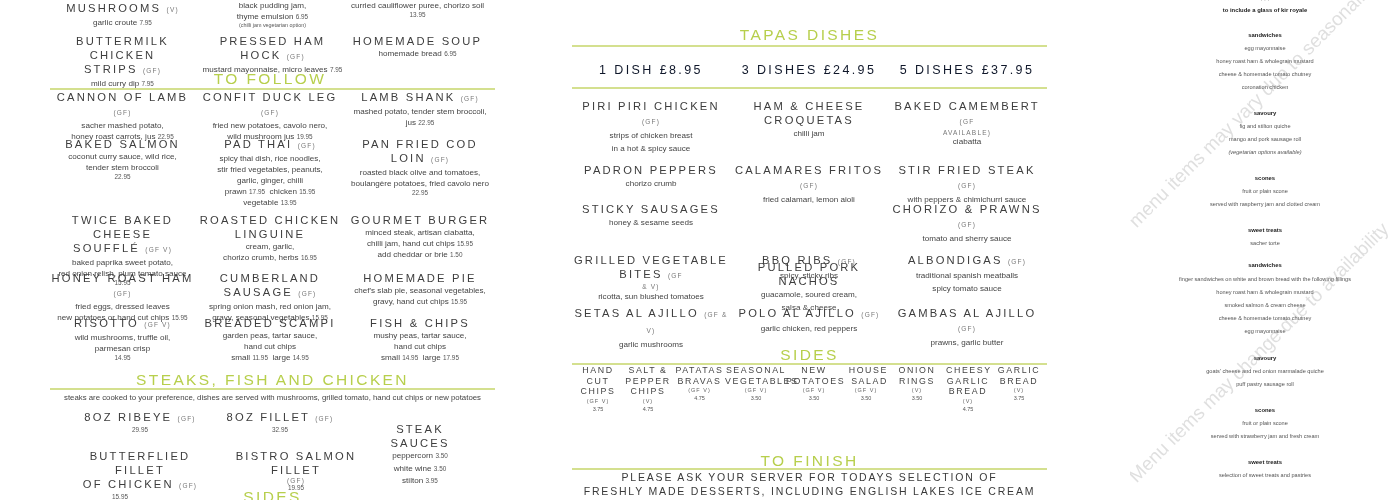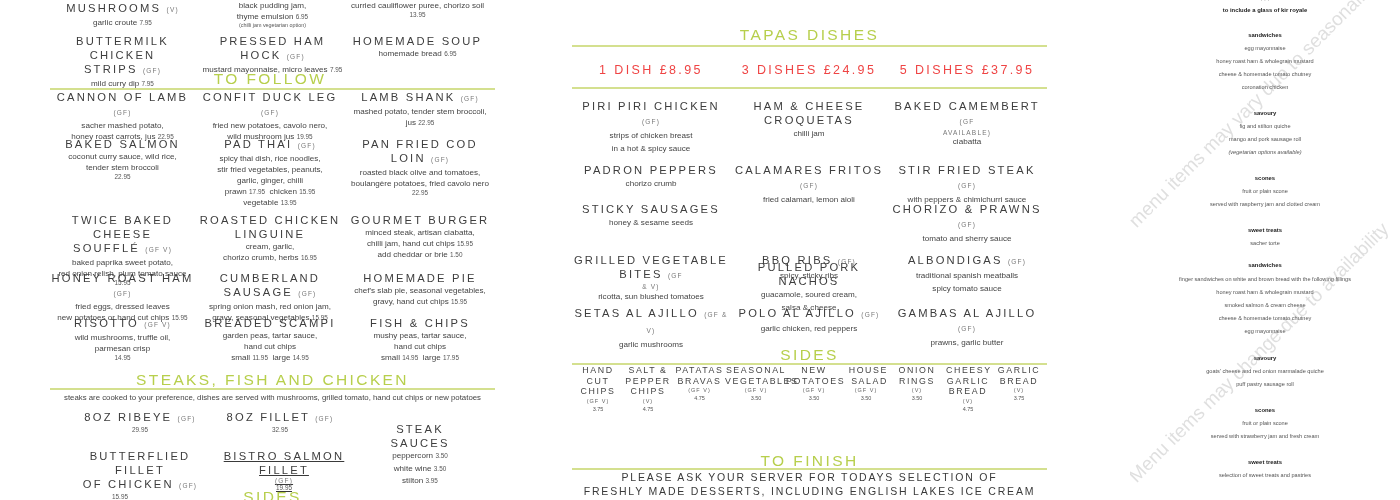--- a/index.html
+++ b/index.html
@@ -14,21 +14,21 @@
   .abs { position: absolute; text-align: center; }
   .dish-name { font-size: 11.2px; letter-spacing: 2.2px; color: #3d3d3d; text-transform: uppercase; line-height: 14px; }
   .tag { font-size: 6.5px; letter-spacing: 1.2px; color: #777; }
   .desc { font-size: 8.1px; color: #444; line-height: 11px; }
   .price { font-size: 6.4px; color: #555; }
   .small { font-size: 5.4px; color: #555; }
 
   .section-title { position: absolute; font-size: 15.5px; letter-spacing: 2.4px; color: #b7cf4c; text-transform: uppercase; text-align: center; }
   .rule { position: absolute; height: 1.5px; background: #d4e08f; }
 
-  .tapas-head { font-size: 12.5px; letter-spacing: 2.4px; color: #ef4444; text-transform: uppercase; }
+  .tapas-head { font-size: 12.5px; letter-spacing: 2.4px; color: #0f172a; text-transform: uppercase; }
   .side-name { font-size: 8.8px; letter-spacing: 1.6px; color: #444; line-height: 10.5px; text-transform: uppercase; }
   .side-tag { font-size: 5.5px; letter-spacing: 1px; color: #666; line-height: 8px; }
   .side-price { font-size: 5.5px; color: #555; line-height: 8px; }
   .finish-text { font-size: 10.5px; letter-spacing: 1.8px; color: #3a3a3a; line-height: 14px; text-transform: uppercase; }
 
   .tea-line { position: absolute; left: 0; width: 270px; text-align: center; font-size: 5.6px; color: #555; }
   .tea-head { position: absolute; left: 0; width: 270px; text-align: center; font-size: 5.9px; color: #222; font-weight: bold; }
   .watermark { position: absolute; font-size: 19px; color: rgba(140,140,140,0.28); white-space: nowrap; transform-origin: left bottom; font-family: "Liberation Sans", sans-serif; }
 </style>
 </head>
@@ -169,21 +169,21 @@
   </div>
   <div class="abs" style="left:170px;top:410px;width:120px;">
     <div class="dish-name"><span>8OZ FILLET</span> <span class="tag">(GF)</span></div>
     <div class="price">32.95</div>
   </div>
   <div class="abs" style="left:20px;top:449px;width:140px;">
     <div class="dish-name">BUTTERFLIED FILLET</div>
     <div class="dish-name"><span>OF CHICKEN</span> <span class="tag">(GF)</span></div>
     <div class="price" style="margin-left:-40px;">15.95</div>
   </div>
-  <div class="abs" style="left:164px;top:449px;width:140px;text-decoration:underline;">
+  <div class="abs" style="left:176px;top:449px;width:140px;">
     <div class="dish-name">BISTRO SALMON FILLET</div>
     <div class="tag">(GF)</div>
     <div class="price">19.95</div>
   </div>
   <div class="abs" style="left:320px;top:422px;width:100px;">
     <div class="dish-name">STEAK SAUCES</div>
     <div class="desc" style="line-height:12.5px;"><span>peppercorn</span> <span class="price">3.50</span></div>
     <div class="desc" style="line-height:12.5px;"><span>white wine</span> <span class="price">3.50</span></div>
     <div class="desc" style="line-height:12.5px;"><span>stilton</span> <span class="price">3.95</span></div>
   </div>

